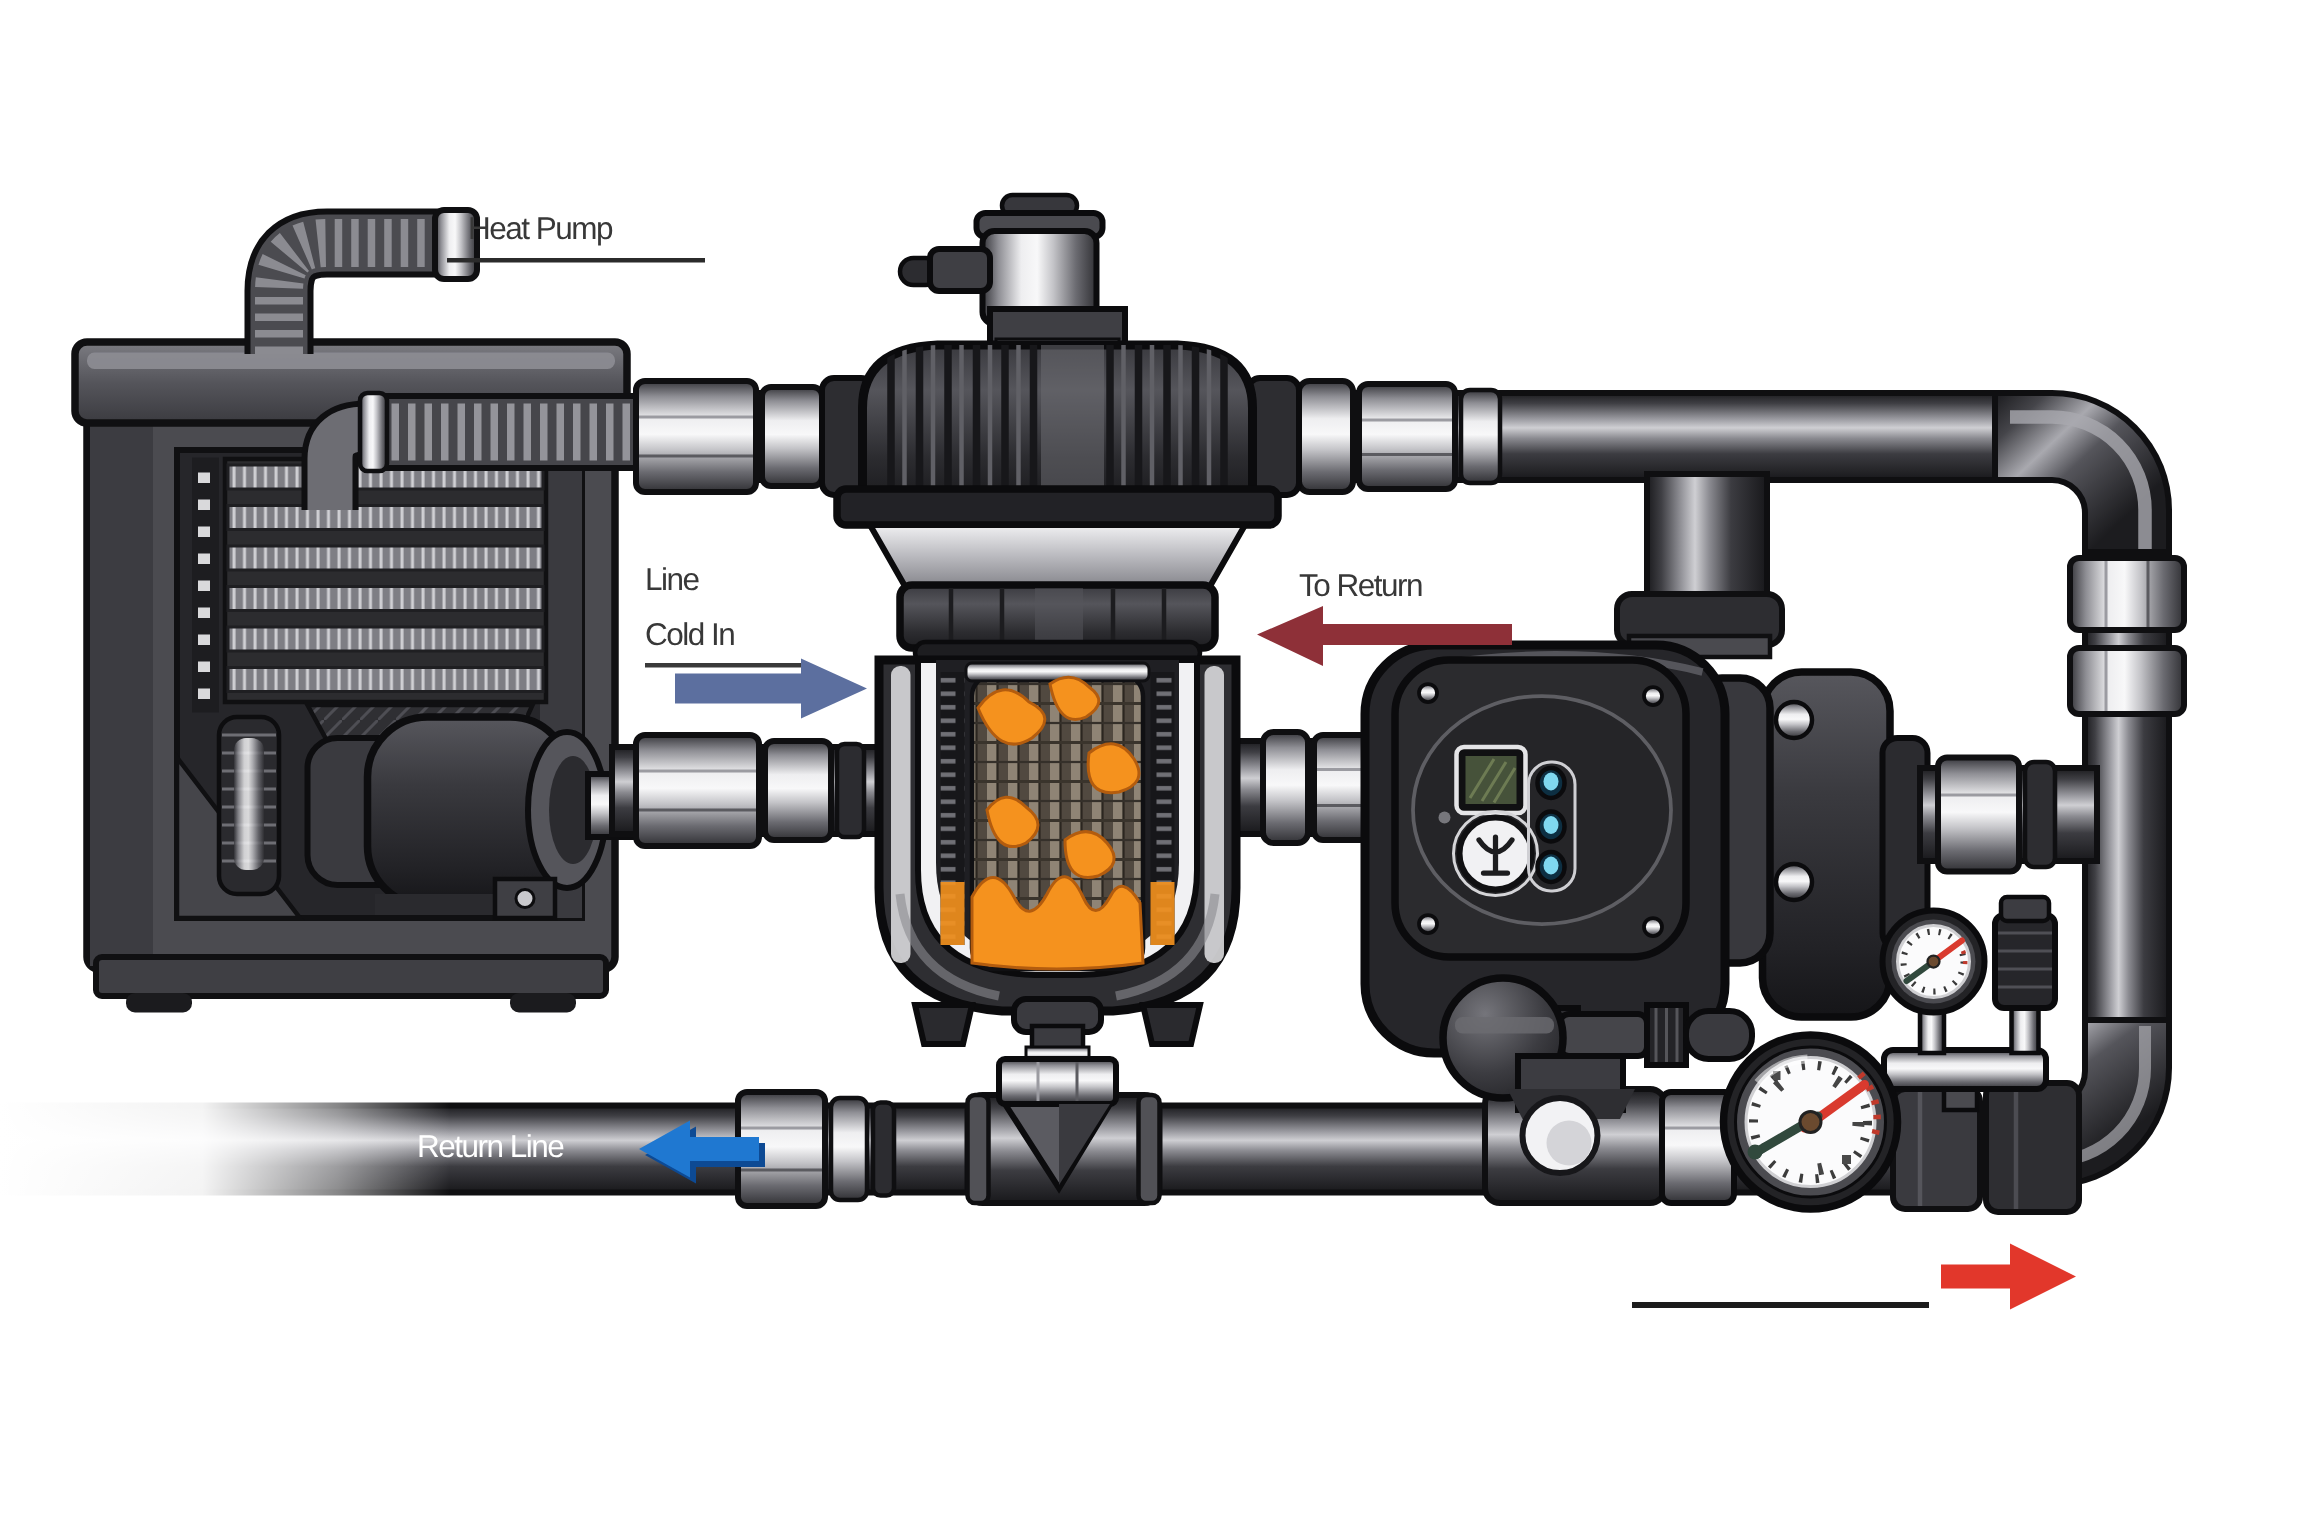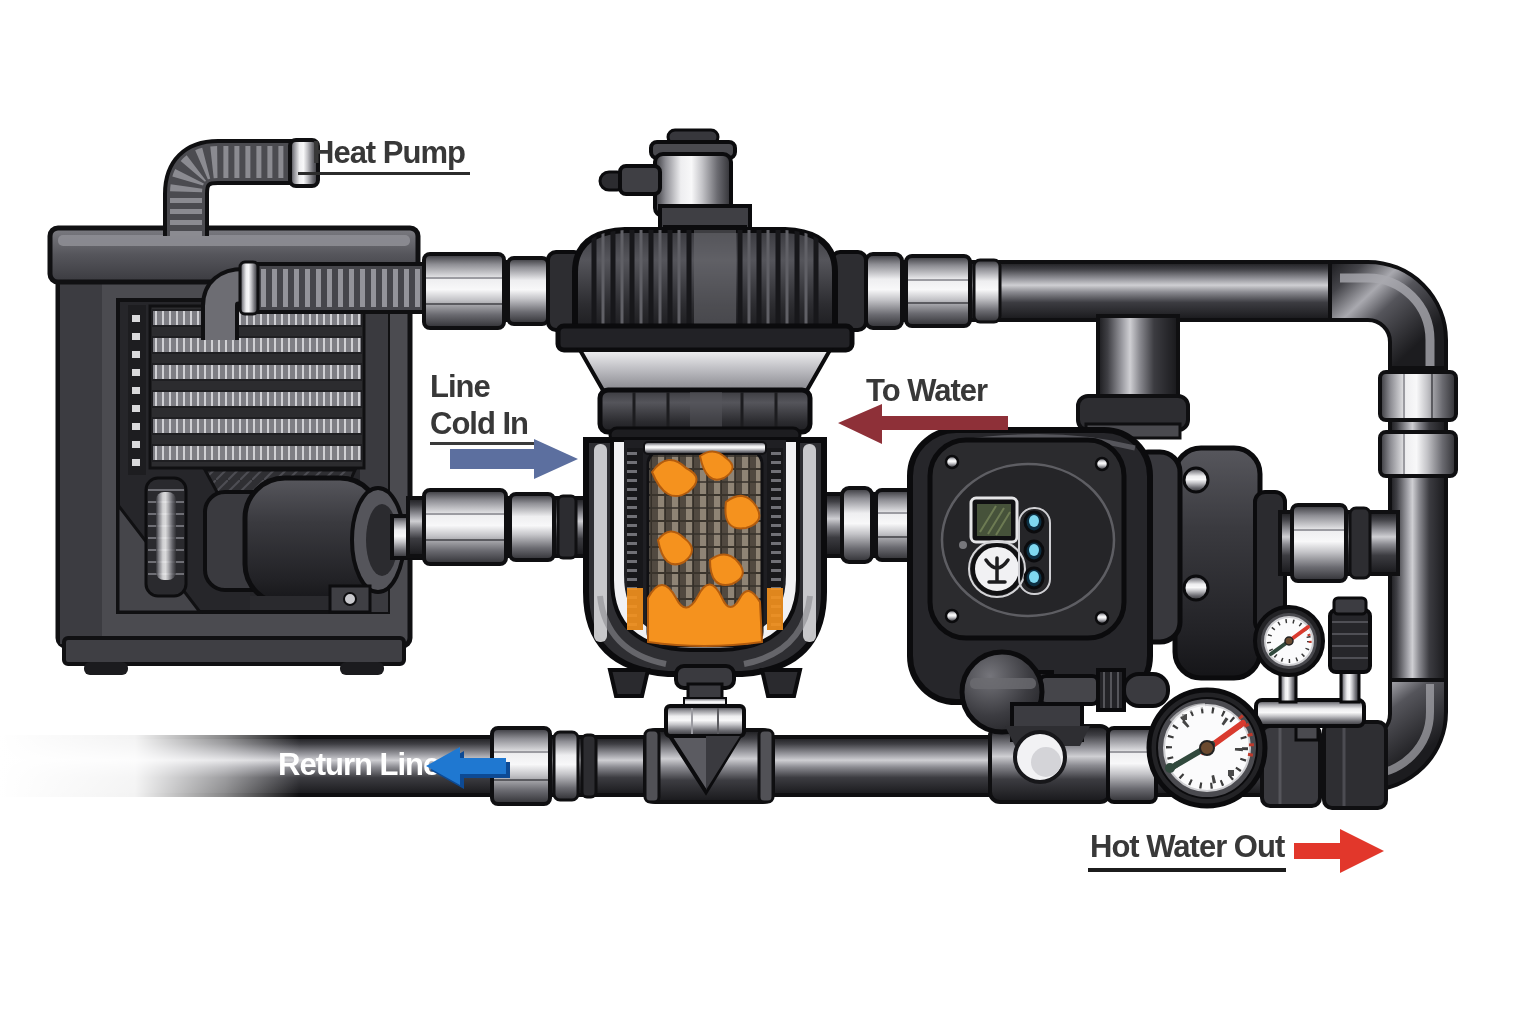--- a/index.html
+++ b/index.html
@@ -1,19 +1,19 @@
 <!DOCTYPE html>
 <html><head>
 <meta charset="utf-8">
 <style>
   html,body{margin:0;padding:0;background:#fff;}
   .stage{position:relative;width:1536px;height:1024px;background:#fff;overflow:hidden;
          font-family:"Liberation Sans", sans-serif;}
   .stage svg{position:absolute;left:0;top:0;}
-  .lbl{position:absolute;font-weight:bold;font-size:31px;letter-spacing:-1px;color:#383838;line-height:37px;white-space:nowrap;}
+  .lbl{position:absolute;font-weight:normal;font-size:21px;letter-spacing:-1px;color:#383838;line-height:37px;white-space:nowrap;}
   .lbl.white{color:#ffffff;}
   .uline{position:absolute;background:#2b2b2b;}
   .arrow{position:absolute;}
 </style>
 </head>
 <body>
 
 <div class="stage">
 <svg width="1536" height="1024" viewBox="0 0 1536 1024">
   <defs>
@@ -478,30 +478,29 @@
 <div class="uline" style="left:298px;top:172px;width:172px;height:3px;"></div>
 
 <div class="lbl" style="left:430px;top:368px;">Line</div>
 <div class="lbl" style="left:430px;top:405px;">Cold In</div>
 <div class="uline" style="left:430px;top:442px;width:104px;height:3px;background:#3a3a3a;"></div>
 <svg class="arrow" style="left:450px;top:436px;" width="132" height="46">
   <polygon points="2,20 86,20 86,12 86,8 86,18 2,18" fill="#46587f"></polygon>
   <polygon points="0,13 84,13 84,3 128,23 84,43 84,33 0,33" fill="#5c6f9f"></polygon>
 </svg>
 
-<div class="lbl" style="left:866px;top:372px;">To Water</div>
+<div class="lbl" style="left:866px;top:372px;">To Return</div>
 <div class="uline" style="left:876px;top:416px;width:132px;height:3px;background:#3a3a3a;"></div>
 <svg class="arrow" style="left:836px;top:400px;" width="176" height="46">
   <polygon points="172,16 46,16 46,4 2,23 46,44 46,30 172,30" fill="#8e3038"></polygon>
 </svg>
 
 <div class="lbl white" style="left:278px;top:746px;">Return Line</div>
 <svg class="arrow" style="left:424px;top:744px;" width="92" height="50">
   <polygon points="86,18 40,18 40,7 6,26 40,45 40,34 86,34" fill="#0d4a94"></polygon>
   <polygon points="82,14 36,14 36,3 2,22 36,41 36,30 82,30" fill="#1f78d1"></polygon>
 </svg>
 
-<div class="lbl" style="left:1090px;top:828px;">Hot Water Out</div>
 <div class="uline" style="left:1088px;top:868px;width:198px;height:4px;background:#1c1c1c;"></div>
 <svg class="arrow" style="left:1294px;top:824px;" width="96" height="54">
   <polygon points="0,19 46,19 46,5 90,27 46,49 46,35 0,35" fill="#e2372b"></polygon>
 </svg>
 </div>
 
 </body></html>

